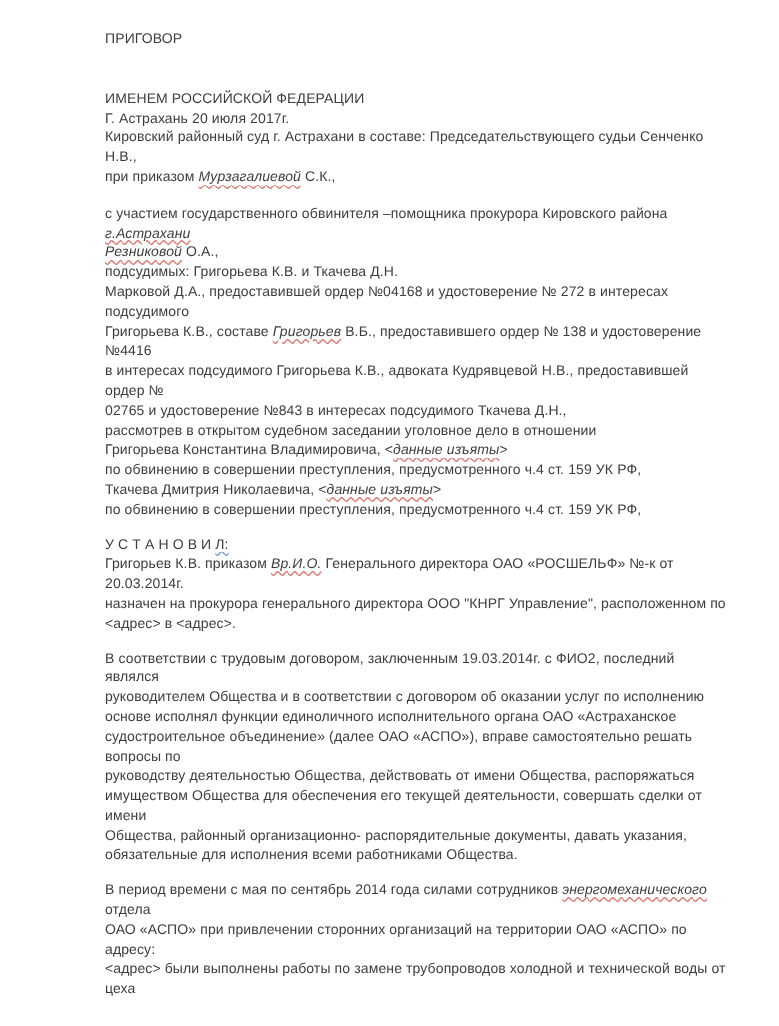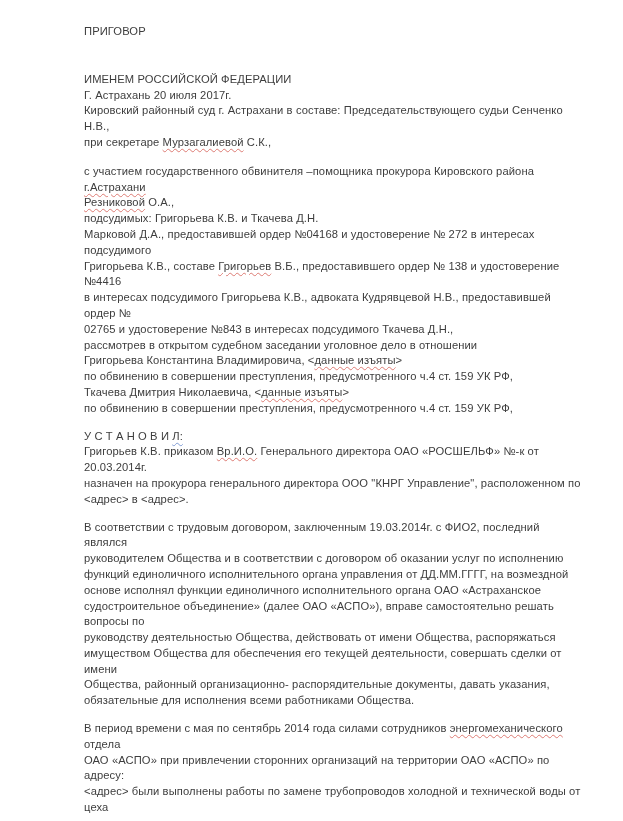--- a/index.html
+++ b/index.html
@@ -28,40 +28,41 @@
   .doc-line {
     white-space: normal;
     min-height: 15.8px;
   }
   .m-red {
     text-decoration: underline;
     text-decoration-style: wavy;
     text-decoration-color: #dd7b74;
     text-decoration-thickness: 1px;
     text-underline-offset: 2px;
+    font-style: italic;
   }
   .m-blue {
     text-decoration: underline;
     text-decoration-style: wavy;
     text-decoration-color: #7f9bd4;
     text-decoration-thickness: 1px;
     text-underline-offset: 2px;
   }
 </style>
 </head>
 <body>
 
 <div class="page">
   <div class="doc-body">
       <div class="doc-line"><span>ПРИГОВОР</span></div>
       <div style="height: 32px;"></div>
       <div class="doc-line"><span>ИМЕНЕМ РОССИЙСКОЙ ФЕДЕРАЦИИ</span></div>
       <div class="doc-line"><span>Г. Астрахань 20 июля 2017г.</span></div>
       <div class="doc-line"><span>Кировский районный суд г. Астрахани в составе: Председательствующего судьи Сенченко Н.В.,</span></div>
-      <div class="doc-line"><span>при секретаре </span><span class="m-red">Мурзагалиевой</span><span> С.К.,</span></div>
+      <div class="doc-line"><span>при приказом </span><span class="m-red">Мурзагалиевой</span><span> С.К.,</span></div>
       <div style="height: 13px;"></div>
       <div class="doc-line"><span>с участием государственного обвинителя –помощника прокурора Кировского района </span><span class="m-red">г.Астрахани</span></div>
       <div class="doc-line"><span class="m-red">Резниковой</span><span> О.А.,</span></div>
       <div class="doc-line"><span>подсудимых: Григорьева К.В. и Ткачева Д.Н.</span></div>
       <div class="doc-line"><span>Марковой Д.А., предоставившей ордер №04168 и удостоверение № 272 в интересах подсудимого</span></div>
       <div class="doc-line"><span>Григорьева К.В., составе </span><span class="m-red">Григорьев</span><span> В.Б., предоставившего ордер № 138 и удостоверение №4416</span></div>
       <div class="doc-line"><span>в интересах подсудимого Григорьева К.В., адвоката Кудрявцевой Н.В., предоставившей ордер №</span></div>
       <div class="doc-line"><span>02765 и удостоверение №843 в интересах подсудимого Ткачева Д.Н.,</span></div>
       <div class="doc-line"><span>рассмотрев в открытом судебном заседании уголовное дело в отношении</span></div>
       <div class="doc-line"><span>Григорьева Константина Владимировича, &lt;</span><span class="m-red">данные изъяты</span><span>&gt;</span></div>
@@ -69,21 +70,20 @@
       <div class="doc-line"><span>Ткачева Дмитрия Николаевича, &lt;</span><span class="m-red">данные изъяты</span><span>&gt;</span></div>
       <div class="doc-line"><span>по обвинению в совершении преступления, предусмотренного ч.4 ст. 159 УК РФ,</span></div>
       <div style="height: 12px;"></div>
       <div class="doc-line"><span>У С Т А Н О В И </span><span class="m-blue">Л:</span></div>
       <div class="doc-line"><span>Григорьев К.В. приказом </span><span class="m-red">Вр.И.О.</span><span> Генерального директора ОАО «РОСШЕЛЬФ» №-к от 20.03.2014г.</span></div>
       <div class="doc-line"><span>назначен на прокурора генерального директора ООО "КНРГ Управление", расположенном по</span></div>
       <div class="doc-line"><span>&lt;адрес&gt; в &lt;адрес&gt;.</span></div>
       <div style="height: 12px;"></div>
       <div class="doc-line"><span>В соответствии с трудовым договором, заключенным 19.03.2014г. с ФИО2, последний являлся</span></div>
       <div class="doc-line"><span>руководителем Общества и в соответствии с договором об оказании услуг по исполнению</span></div>
-      <div class="doc-line"><span>функций единоличного исполнительного органа управления от ДД.ММ.ГГГГ, на возмездной</span></div>
       <div class="doc-line"><span>основе исполнял функции единоличного исполнительного органа ОАО «Астраханское</span></div>
       <div class="doc-line"><span>судостроительное объединение» (далее ОАО «АСПО»), вправе самостоятельно решать вопросы по</span></div>
       <div class="doc-line"><span>руководству деятельностью Общества, действовать от имени Общества, распоряжаться</span></div>
       <div class="doc-line"><span>имуществом Общества для обеспечения его текущей деятельности, совершать сделки от имени</span></div>
       <div class="doc-line"><span>Общества, районный организационно- распорядительные документы, давать указания,</span></div>
       <div class="doc-line"><span>обязательные для исполнения всеми работниками Общества.</span></div>
       <div style="height: 12px;"></div>
       <div class="doc-line"><span>В период времени с мая по сентябрь 2014 года силами сотрудников </span><span class="m-red">энергомеханического</span><span> отдела</span></div>
       <div class="doc-line"><span>ОАО «АСПО» при привлечении сторонних организаций на территории ОАО «АСПО» по адресу:</span></div>
       <div class="doc-line"><span>&lt;адрес&gt; были выполнены работы по замене трубопроводов холодной и технической воды от цеха</span></div>

